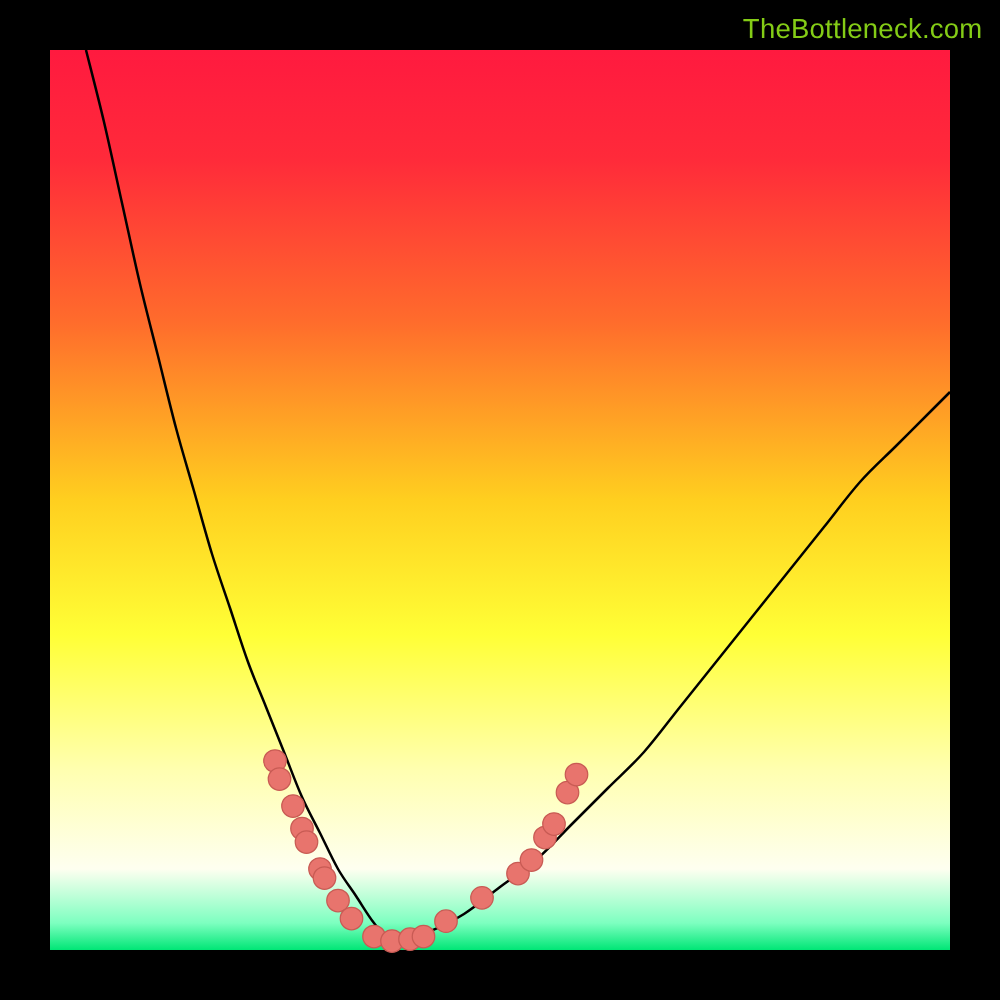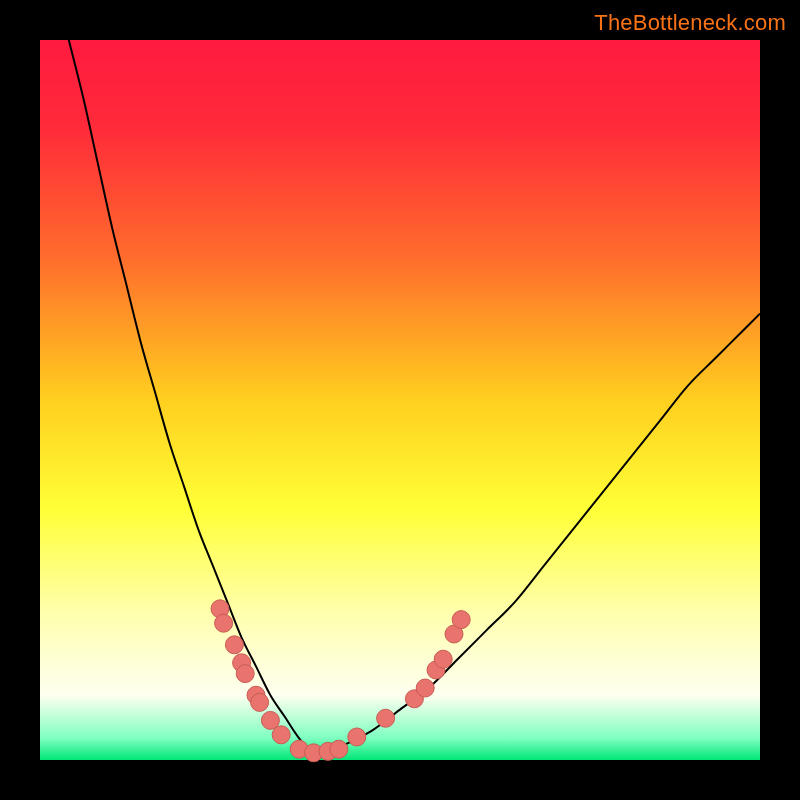--- a/index.html
+++ b/index.html
@@ -24,21 +24,21 @@
     left: 40px;
     top: 40px;
     width: 720px;
     height: 720px;
     
   }
   .watermark {
     position: absolute;
     top: 10px;
     right: 14px;
-    color: #f97316;
+    color: #84cc16;
     font-size: 22px;
     letter-spacing: 0.2px;
   }
   svg.overlay {
     position: absolute;
     left: 40px;
     top: 40px;
     width: 720px;
     height: 720px;
     overflow: visible;

